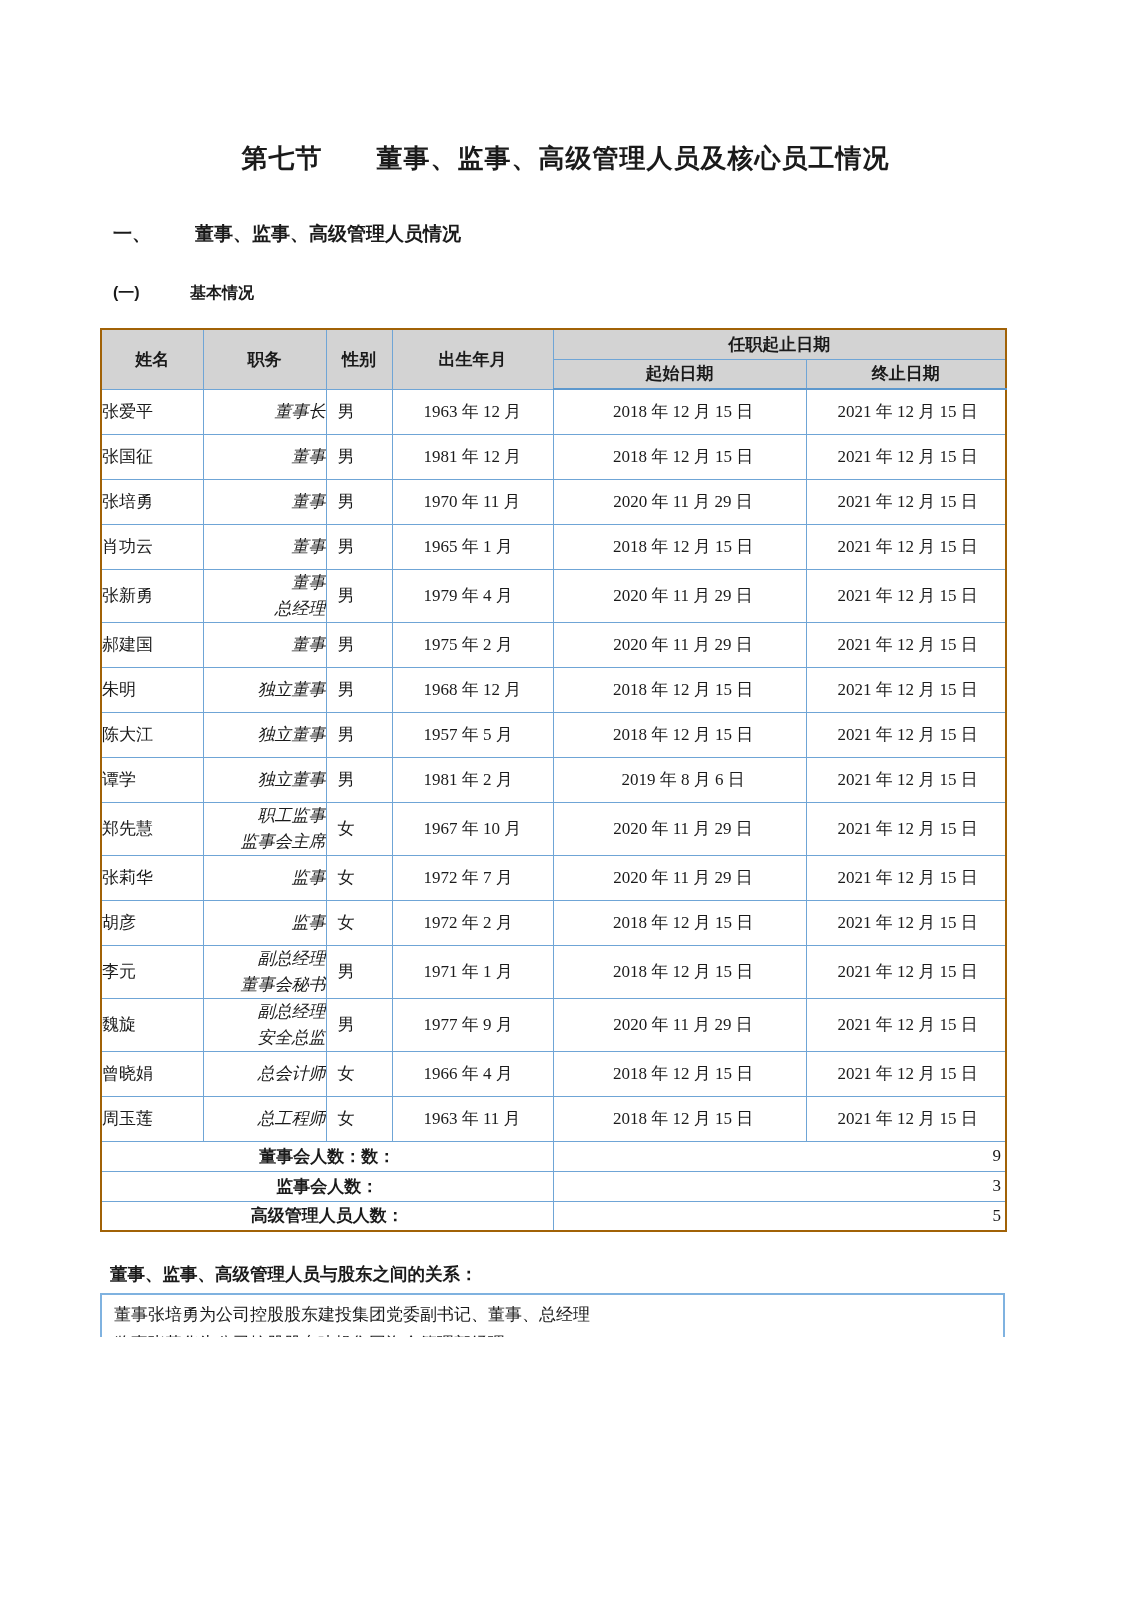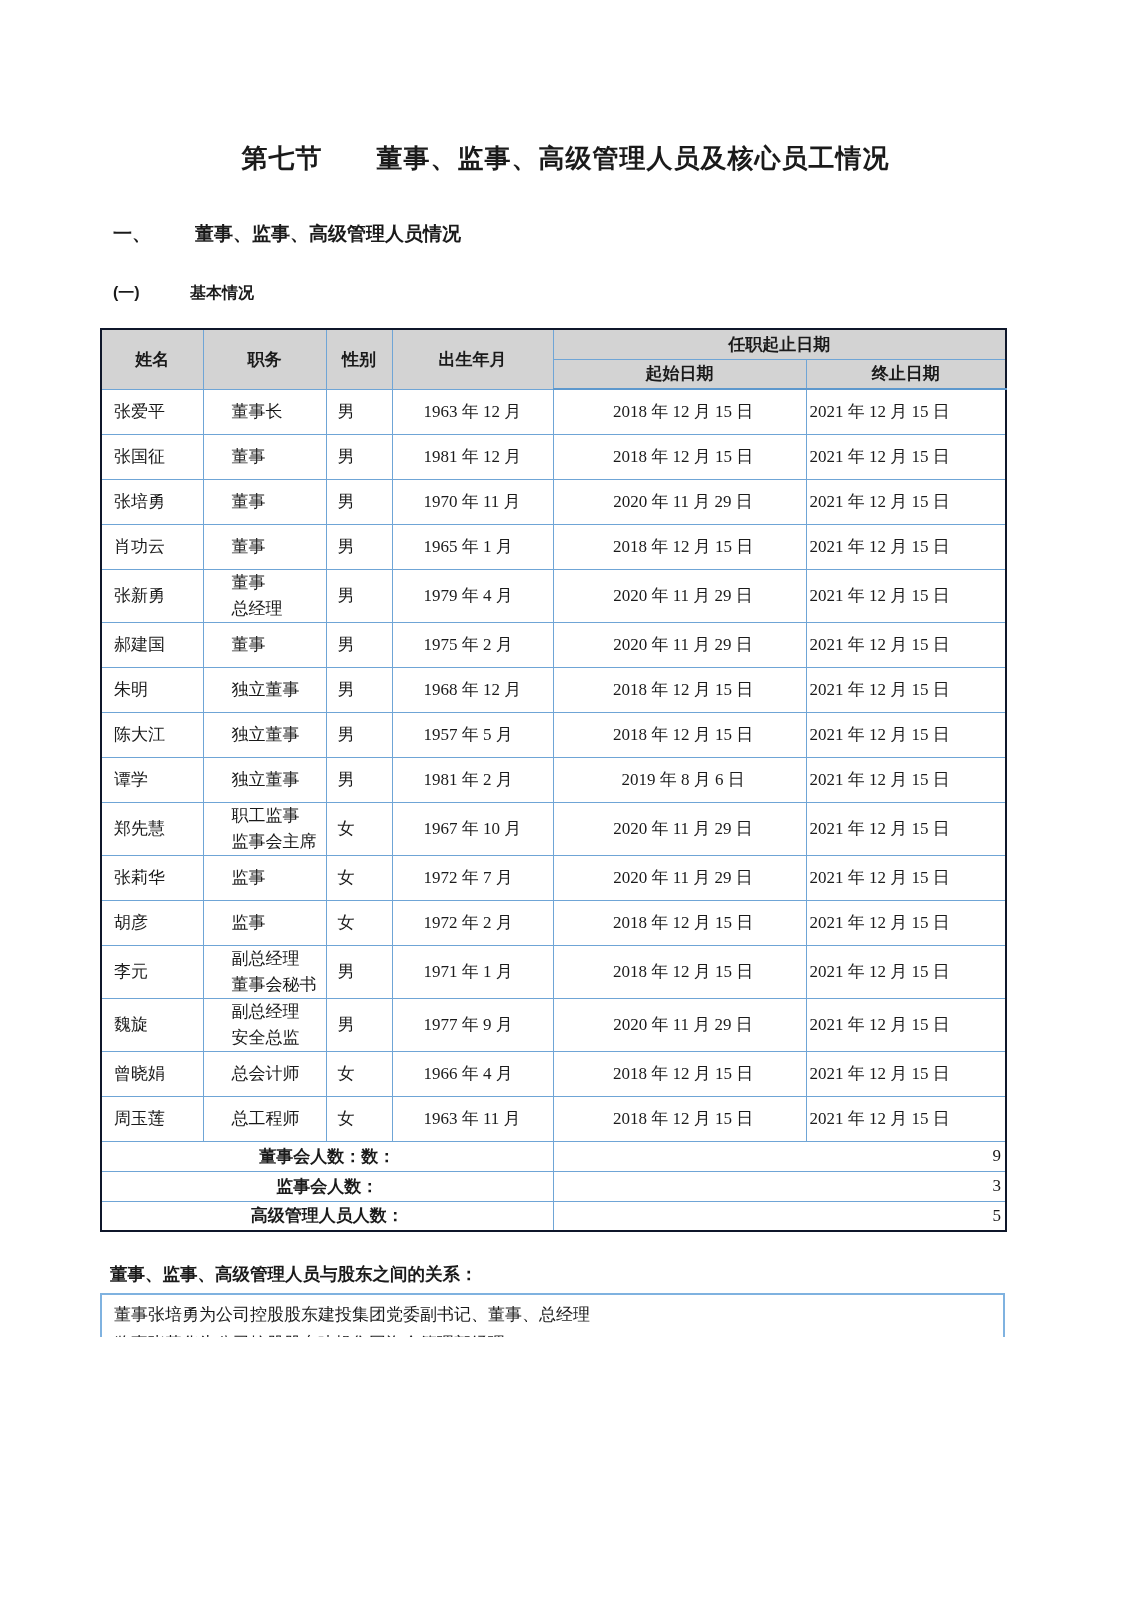--- a/index.html
+++ b/index.html
@@ -46,36 +46,36 @@
     width: 905px;
     border-collapse: collapse;
     table-layout: fixed;
     font-size: 17px;
   }
   table.mgmt th, table.mgmt td {
     border: 1px solid #6fa5d6;
     vertical-align: middle;
     overflow: hidden;
   }
-  table.mgmt { border: 2px solid #0f172a; }
+  table.mgmt { border: 2px solid #a16207; }
   thead th {
     background: #d3d3d3;
     font-weight: bold;
     text-align: center;
     height: 30px;
     font-size: 17px;
   }
   thead tr.head-bottom th { border-bottom: 2px solid #5d98cd; }
   tbody td { height: 45px; background: #ffffff; }
-  td.c-name   { padding-left: 12px; text-align: left; }
-  td.c-pos    { padding-left: 28px; text-align: left; white-space: pre-line; line-height: 26px; }
+  td.c-name   { text-align: left; }
+  td.c-pos    { padding-left: 28px; text-align: right; white-space: pre-line; line-height: 26px; font-style: italic; }
   td.c-gender { padding-left: 11px; text-align: left; }
   td.c-birth  { padding-left: 31px; text-align: left; }
   td.c-start  { padding-left: 7px; text-align: center; }
-  td.c-end    { padding-left: 3px; text-align: left; }
+  td.c-end    { padding-left: 31px; text-align: left; }
   tfoot td {
     height: 30px;
     border-top: 2px solid #5d98cd;
     margin-top: 32px;
   }
   tfoot td.sum-label {
     text-align: center;
     font-family: "Liberation Sans", sans-serif;
     font-weight: bold;
     font-size: 17px;

